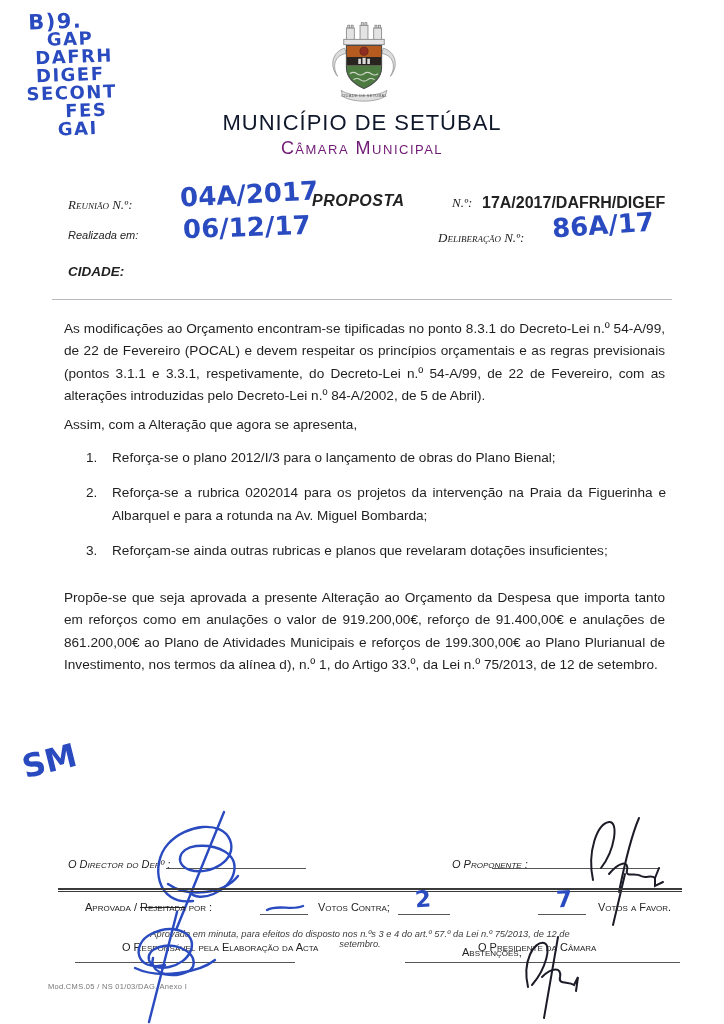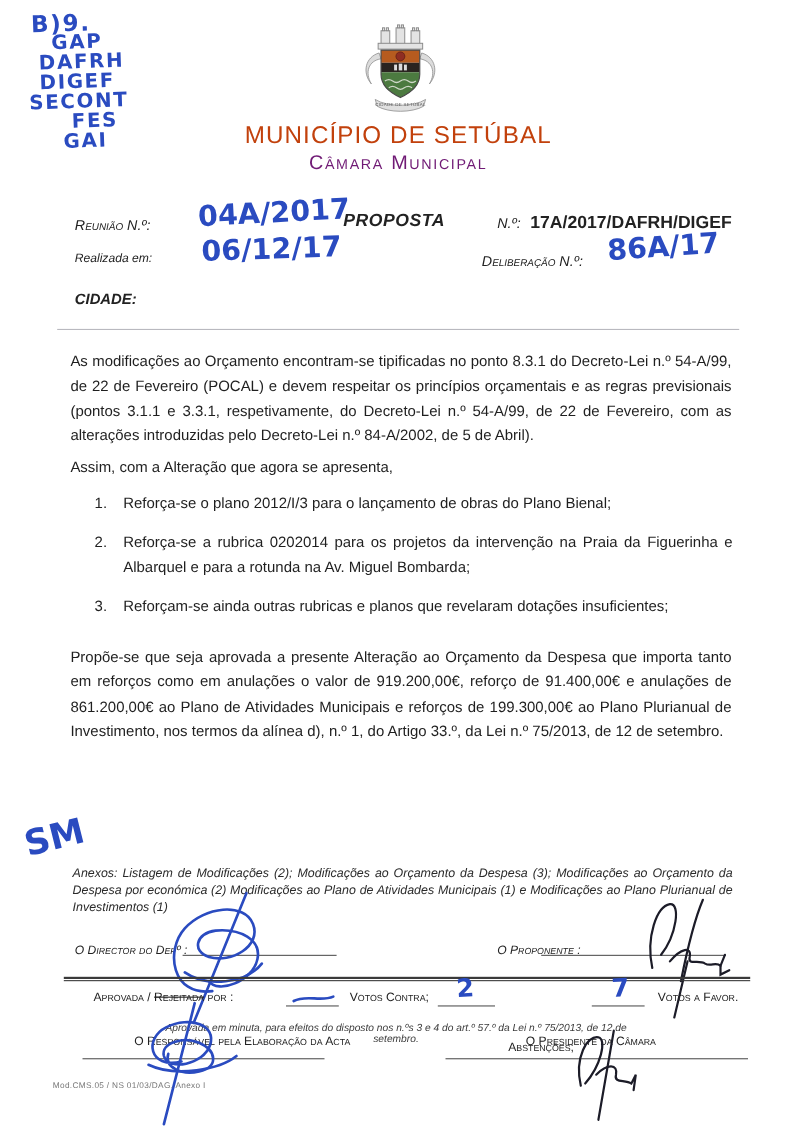--- a/index.html
+++ b/index.html
@@ -21,25 +21,25 @@
   .annotation { left:24px; top:12px; transform:rotate(-2deg); }
   .annotation .ann-line { font-family:"DejaVu Sans", sans-serif; color:#2a4bc0; font-weight:bold; font-size:18px; line-height:18px; letter-spacing:1.5px; }
   .annotation .ann-line:nth-child(1){ margin-left:6px; font-size:21px; }
   .annotation .ann-line:nth-child(2){ margin-left:24px; }
   .annotation .ann-line:nth-child(3){ margin-left:12px; }
   .annotation .ann-line:nth-child(4){ margin-left:12px; }
   .annotation .ann-line:nth-child(5){ margin-left:2px;  }
   .annotation .ann-line:nth-child(6){ margin-left:40px; }
   .annotation .ann-line:nth-child(7){ margin-left:32px; }
 
-  .muni-title { left:0; top:110px; width:100%; text-align:center; font-size:22px; letter-spacing:1px; color:#c2410c; }
+  .muni-title { left:0; top:110px; width:100%; text-align:center; font-size:22px; letter-spacing:1px; color:#0f172a; }
   .org-title  { left:0; top:138px; width:100%; text-align:center; font-size:18px; font-variant:small-caps; letter-spacing:1.5px; color:#701a75; }
 
   .lbl-it   { font-style:italic; font-size:11px; color:#222; }
-  .lbl-sc   { font-style:italic; font-variant:small-caps; font-size:13px; color:#222; }
+  .lbl-sc   { font-style:italic; font-variant:small-caps; font-size:13px; color:#222;font-family:Liberation Serif, serif; }
   .proposta { font-style:italic; font-weight:bold; font-size:16px; letter-spacing:0.5px; }
   .num-val  { font-weight:bold; font-size:16px; }
 
   .subject { left:68px; top:262px; width:600px; display:flex; }
   .subject .s-lbl { width:97px; flex:0 0 97px; font-weight:bold; font-style:italic; font-size:13.5px; padding-top:2px; }
   .subject .s-txt { flex:1; font-weight:bold; font-size:13.5px; line-height:24px; }
   .subj-rule { left:52px; top:299px; width:620px; border-top:1.5px solid #b9b9bf; }
 
   .body-p { left:64px; top:0; width:601px; font-size:13.6px; line-height:22.4px; text-align:justify; color:#1f1f1f; }
   .list { left:86px; width:580px; }
@@ -147,21 +147,20 @@
     <div class="list-item">
       <span class="marker">3.</span>
       <span class="itxt">Reforçam-se ainda outras rubricas e planos que revelaram dotações insuficientes;</span>
     </div>
   </div>
 
   <div class="abs body-p" style="top:587px;">Propõe-se que seja aprovada a presente Alteração ao Orçamento da Despesa que importa tanto em reforços como em anulações o valor de 919.200,00€, reforço de 91.400,00€ e anulações de 861.200,00€ ao Plano de Atividades Municipais e reforços de 199.300,00€ ao Plano Plurianual de Investimento, nos termos da alínea d), n.º 1, do Artigo 33.º, da Lei n.º 75/2013, de 12 de setembro.</div>
 
   <div class="abs hand" style="left:22px; top:742px; font-size:32px; transform:rotate(-14deg);">SM</div>
 
-  <div class="abs anexos">Anexos: Listagem de Modificações (2); Modificações ao Orçamento da Despesa (3); Modificações ao Orçamento da Despesa por económica (2) Modificações ao Plano de Atividades Municipais (1) e Modificações ao Plano Plurianual de Investimentos (1)</div>
 
   <div class="abs sig-label" style="left:68px; top:858px;">O Director do Depº :</div>
   <div class="abs sig-line" style="left:166px; top:868px; width:140px;"></div>
   <div class="abs sig-label" style="left:452px; top:858px;">O Proponente :</div>
   <div class="abs sig-line" style="left:492px; top:868px; width:168px;"></div>
 
   <div class="abs" style="left:138px; top:806px; width:140px; height:126px;">
     <svg viewBox="0 0 140 126" width="140" height="126" fill="none" stroke="#2a4bc0" stroke-width="2.4" stroke-linecap="round">
       <path d="M55,95 C18,100 12,58 30,38 C48,18 84,14 92,34 C100,54 72,70 52,64 C36,59 40,42 58,40 C80,38 100,48 96,66 C92,86 60,98 52,86"></path>
       <path d="M30,78 C50,92 86,88 100,70"></path>

